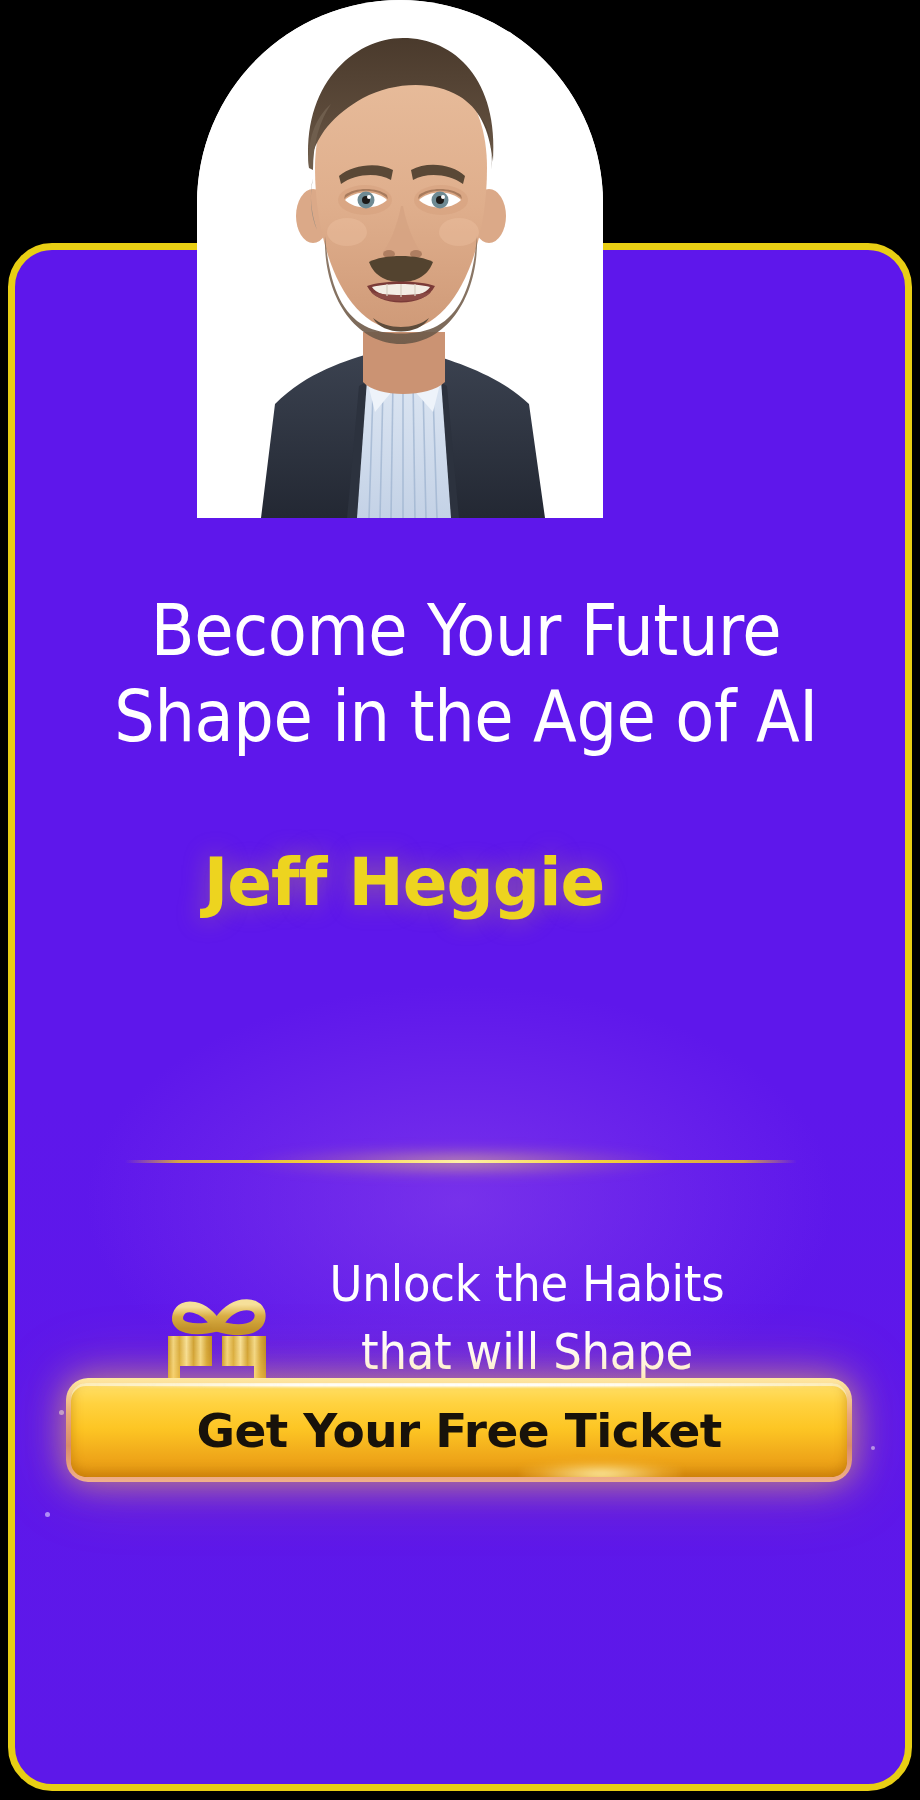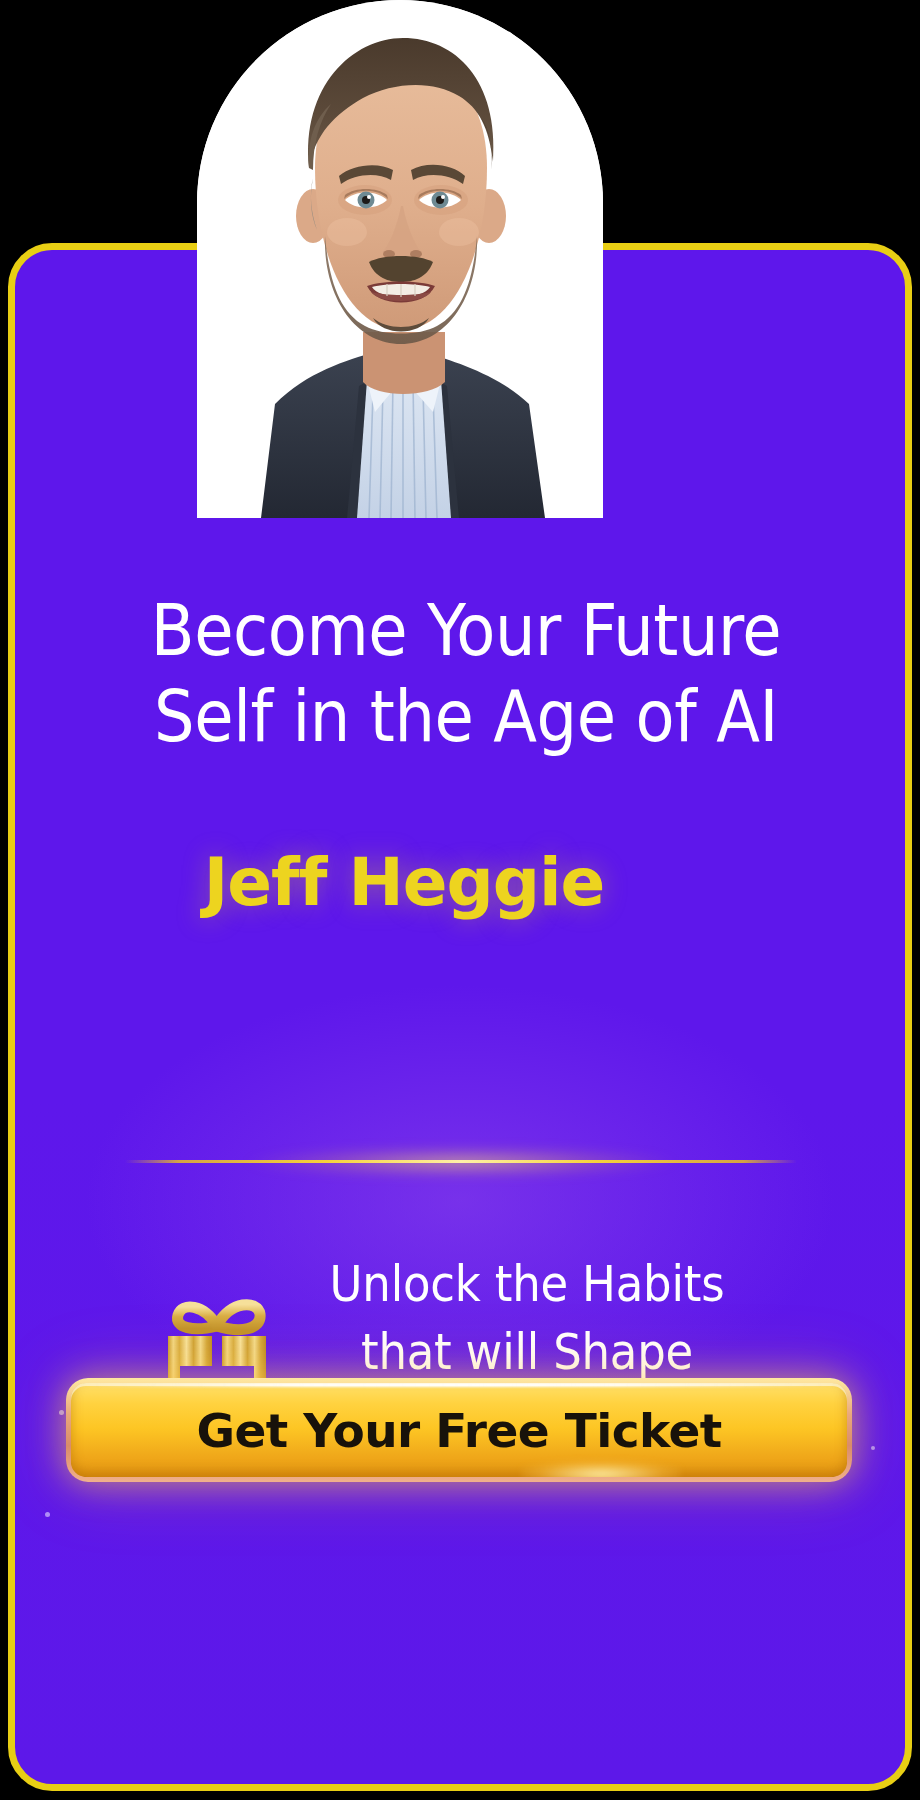--- a/index.html
+++ b/index.html
@@ -264,21 +264,21 @@
 
   <div class="card">
 
     <span class="sparkle" style="left:44px;  top:1160px; width:5px; height:5px;"></span>
     <span class="sparkle" style="left:30px;  top:1262px; width:5px; height:5px;"></span>
     <span class="sparkle" style="left:57px;  top:1218px; width:3px; height:3px;"></span>
     <span class="sparkle" style="left:856px; top:1196px; width:4px; height:4px;"></span>
 
     <h1 class="headline">
       <span>Become Your Future</span>
-      <span>Self in the Age of AI</span>
+      <span>Shape in the Age of AI</span>
     </h1>
 
     <div class="speaker-name">Jeff Heggie</div>
 
     <div class="divider">
       <span class="glow"></span>
       <span class="line"></span>
     </div>
 
     <div class="offer-row">

